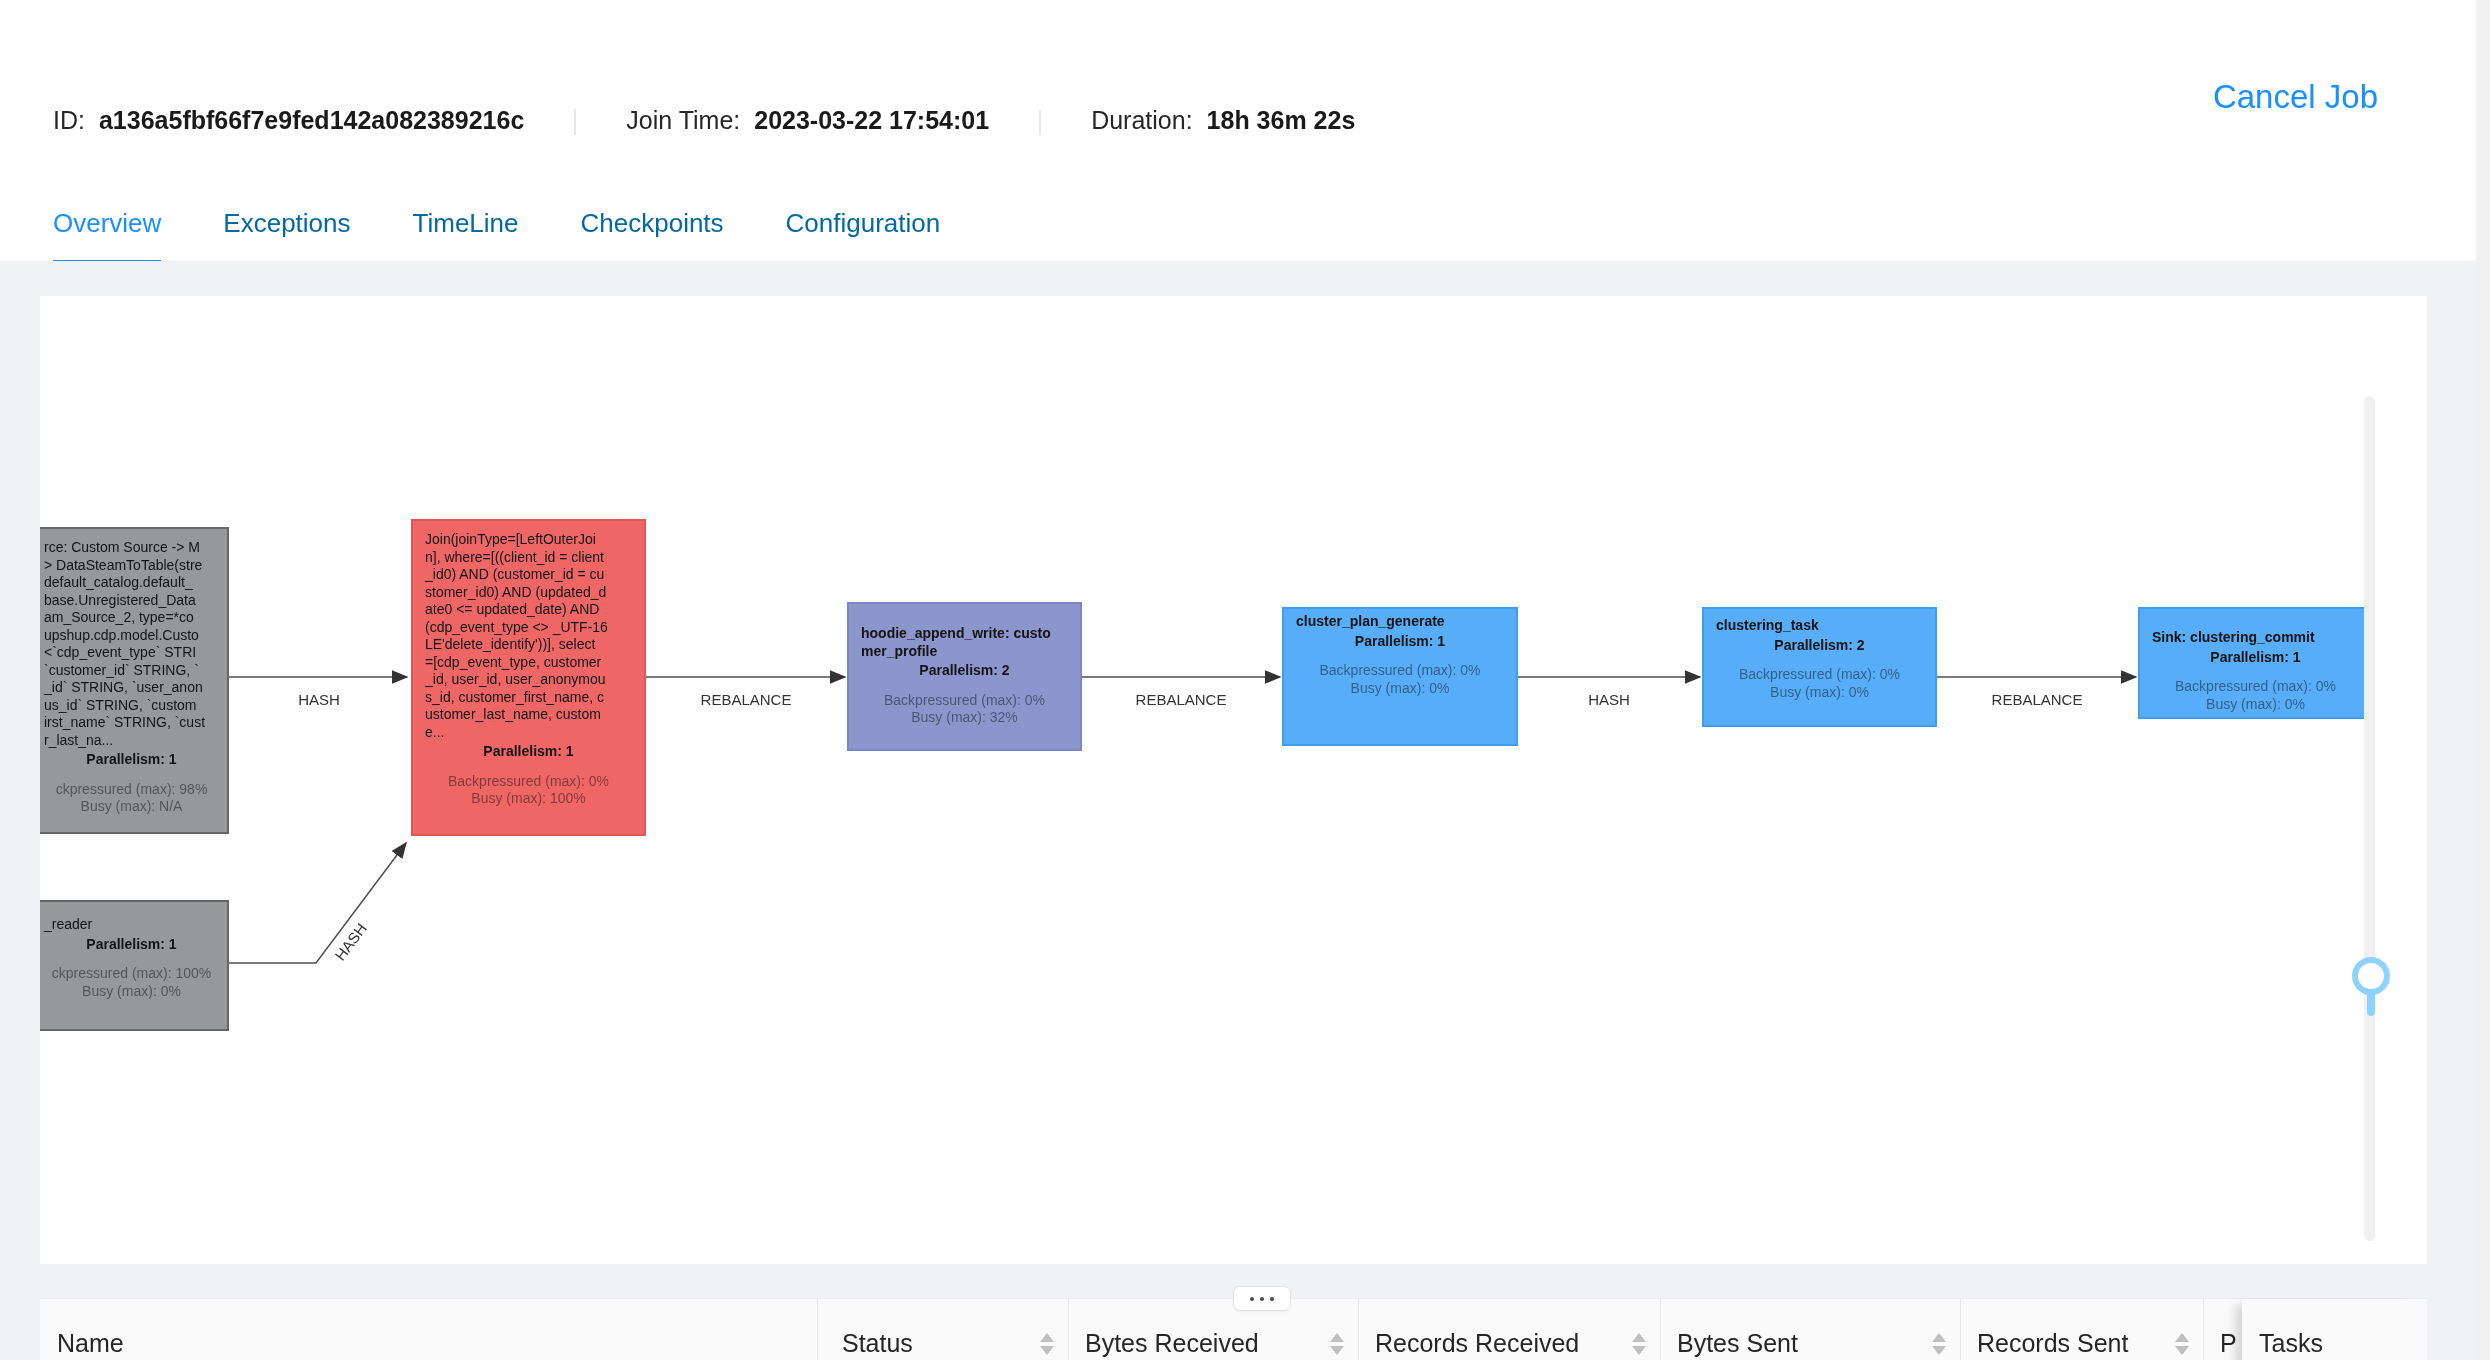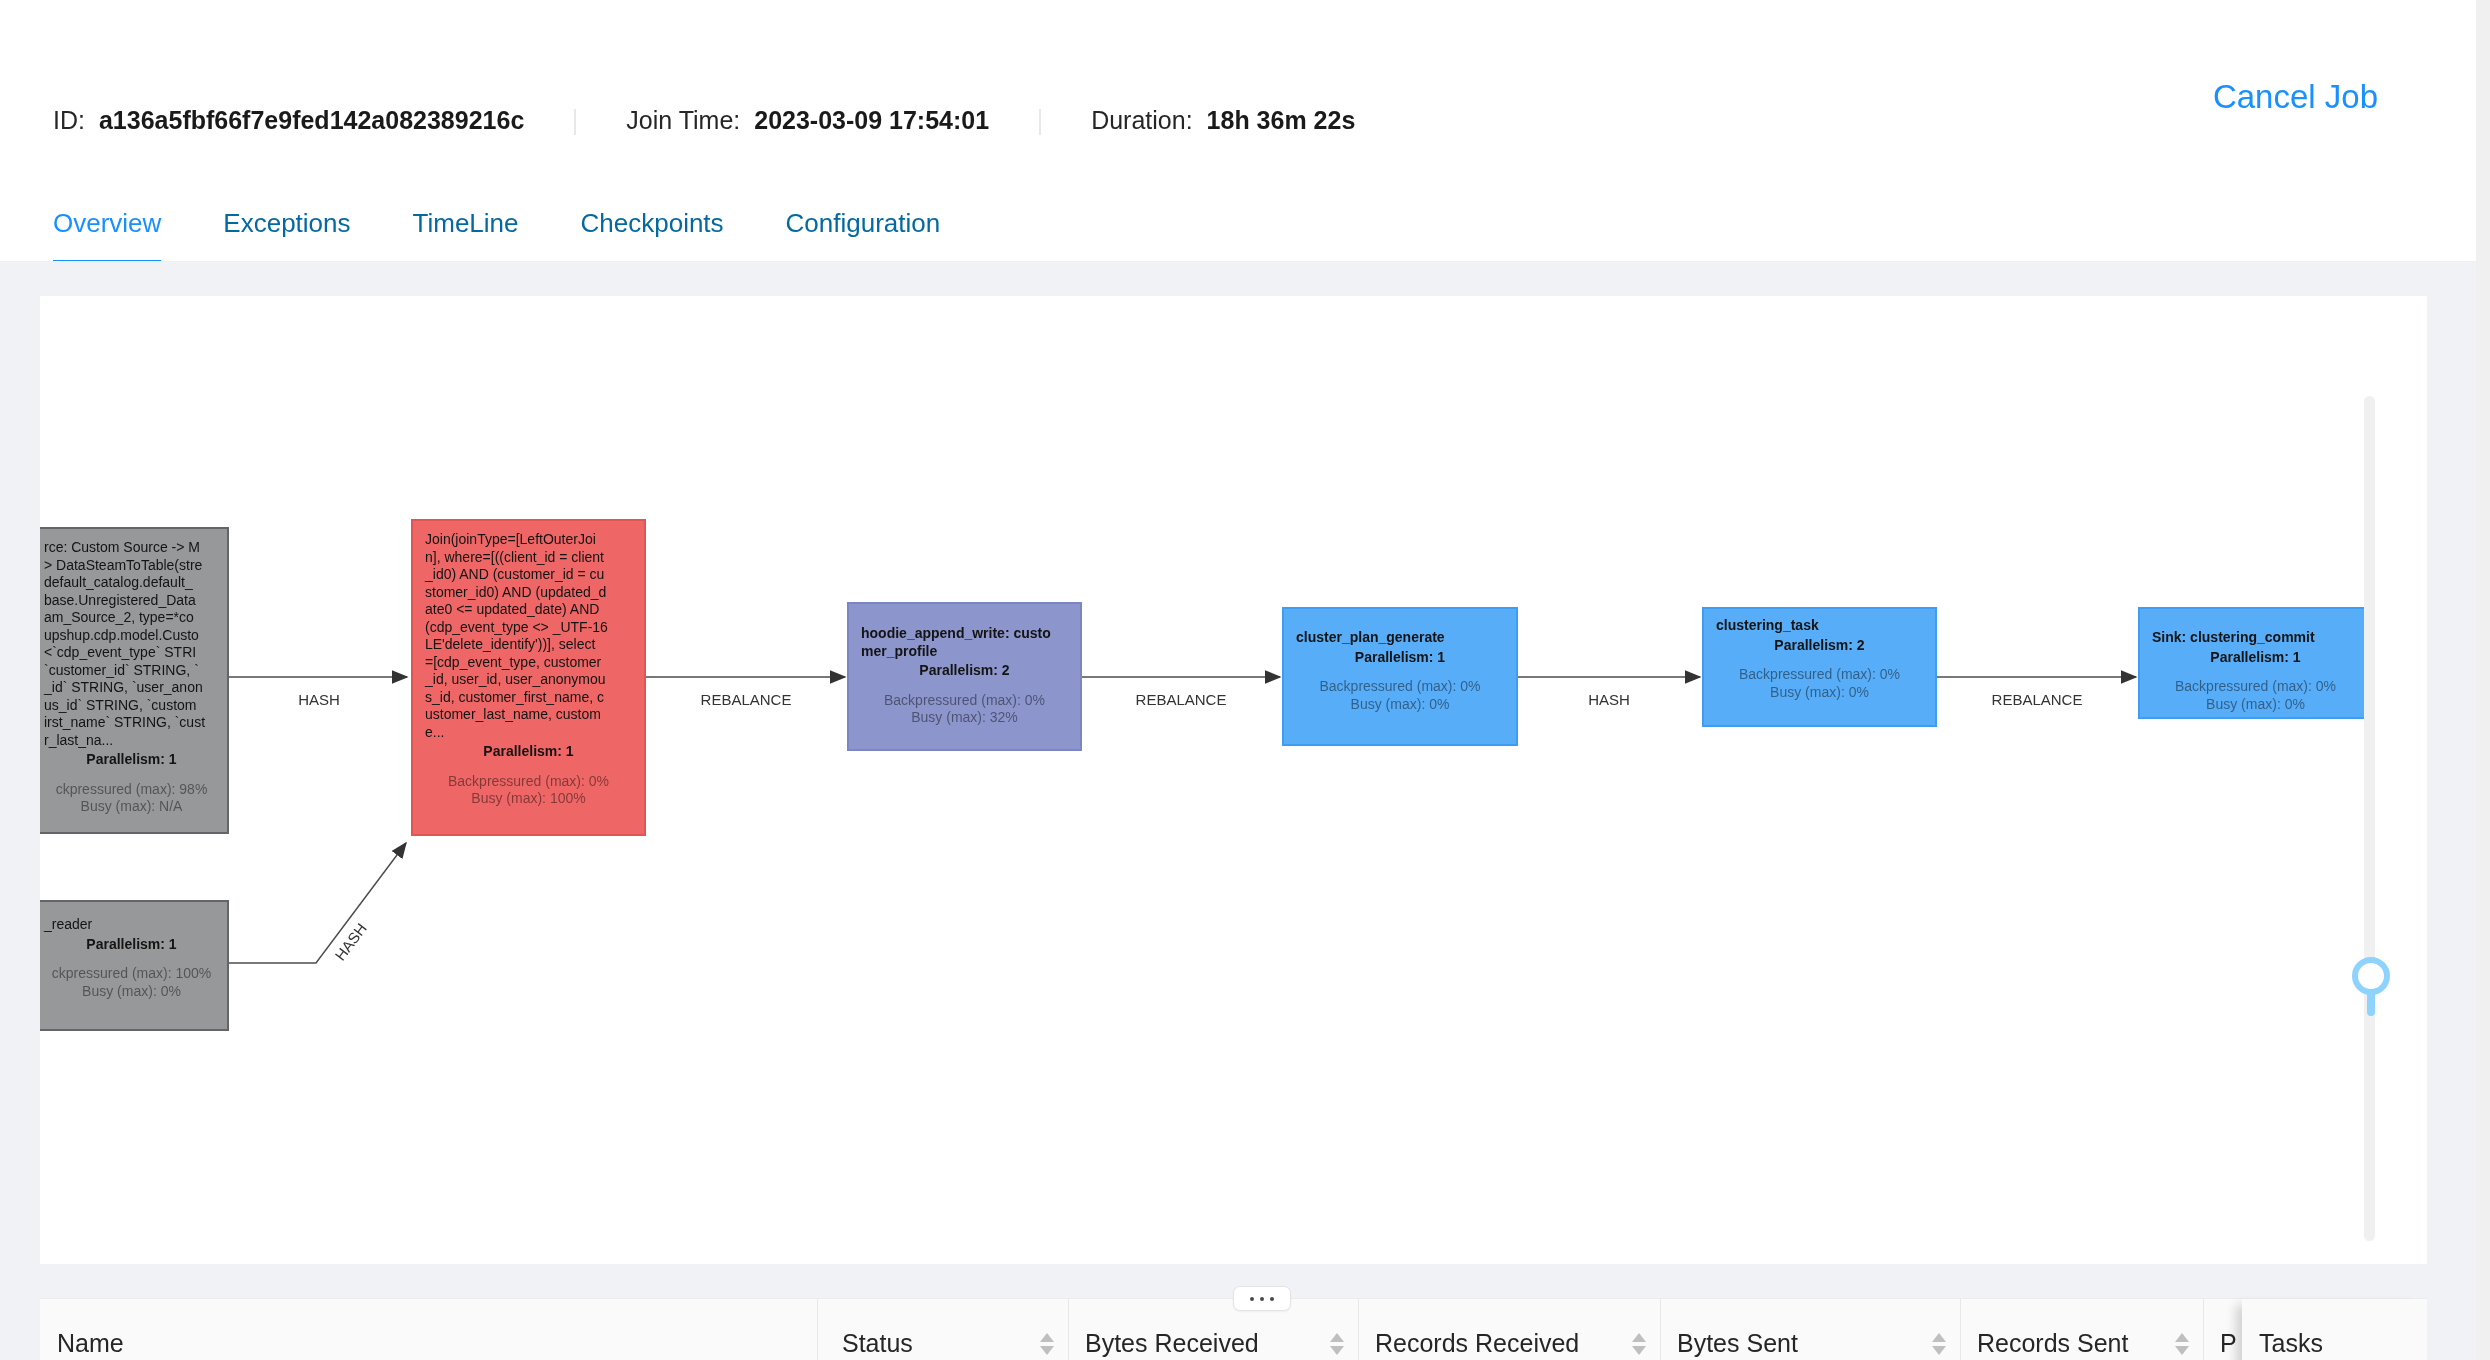--- a/index.html
+++ b/index.html
@@ -65,21 +65,21 @@
 <div class="page">
 
 
   <div class="cancel-job">Cancel Job</div>
 
   <div class="info-row">
     <span class="info-label">ID:</span>
     <span class="info-value">a136a5fbf66f7e9fed142a082389216c</span>
     <span class="info-sep"></span>
     <span class="info-label">Join Time:</span>
-    <span class="info-value">2023-03-09 17:54:01</span>
+    <span class="info-value">2023-03-22 17:54:01</span>
     <span class="info-sep"></span>
     <span class="info-label">Duration:</span>
     <span class="info-value">18h 36m 22s</span>
   </div>
 
   <div class="tabs">
     <div class="tab active">Overview</div>
     <div class="tab">Exceptions</div>
     <div class="tab">TimeLine</div>
     <div class="tab">Checkpoints</div>
@@ -152,21 +152,21 @@
     </div>
 
     <div class="node node-purple" style="left:807px; top:306px; width:235px; height:149px; padding:21px 12px 0;">
       <div class="desc bold">hoodie_append_write: custo
 mer_profile</div>
       <div class="par">Parallelism: 2</div>
       <div class="metrics">Backpressured (max): 0%
 Busy (max): 32%</div>
     </div>
 
-    <div class="node node-blue" style="left:1242px; top:311px; width:236px; height:139px; padding:20px 12px 0;">
+    <div class="node node-blue" style="left:1242px; top:311px; width:236px; height:139px; padding:4px 12px 0;">
       <div class="desc bold">cluster_plan_generate</div>
       <div class="par">Parallelism: 1</div>
       <div class="metrics">Backpressured (max): 0%
 Busy (max): 0%</div>
     </div>
 
     <div class="node node-blue" style="left:1662px; top:311px; width:235px; height:120px; padding:8px 12px 0;">
       <div class="desc bold">clustering_task</div>
       <div class="par">Parallelism: 2</div>
       <div class="metrics">Backpressured (max): 0%

